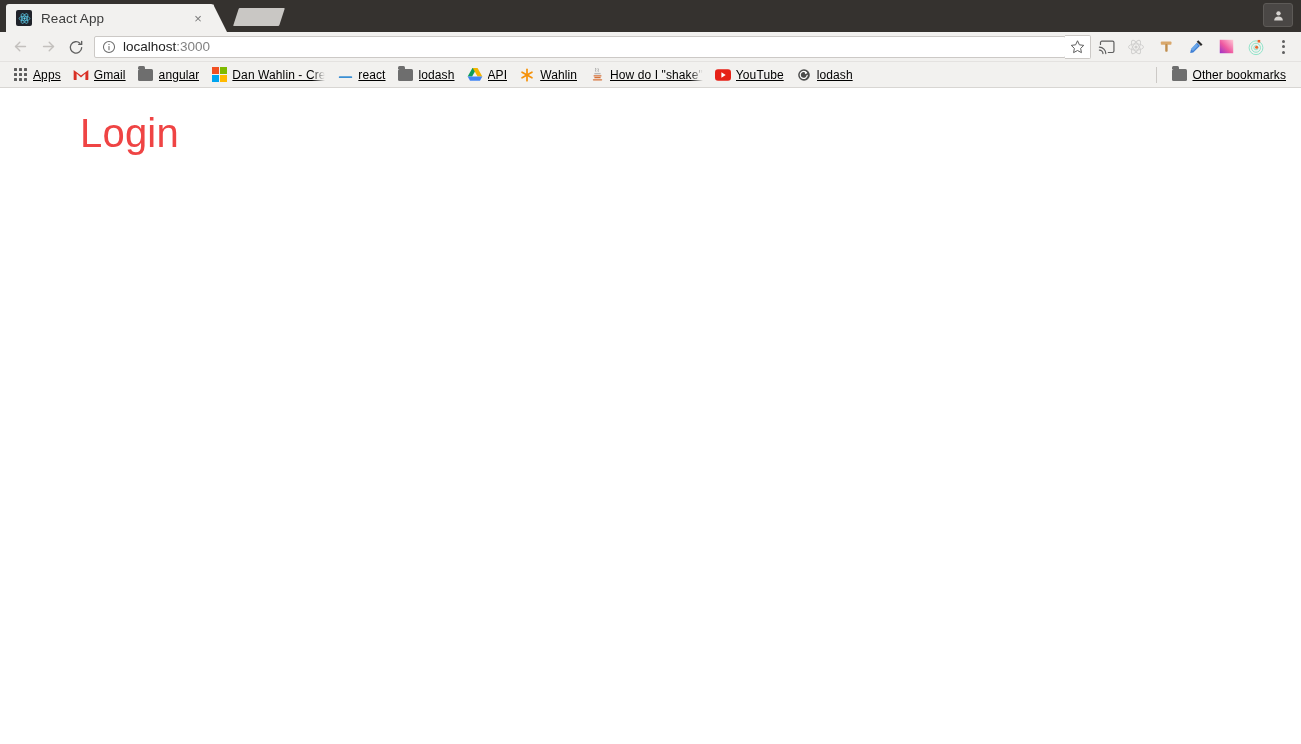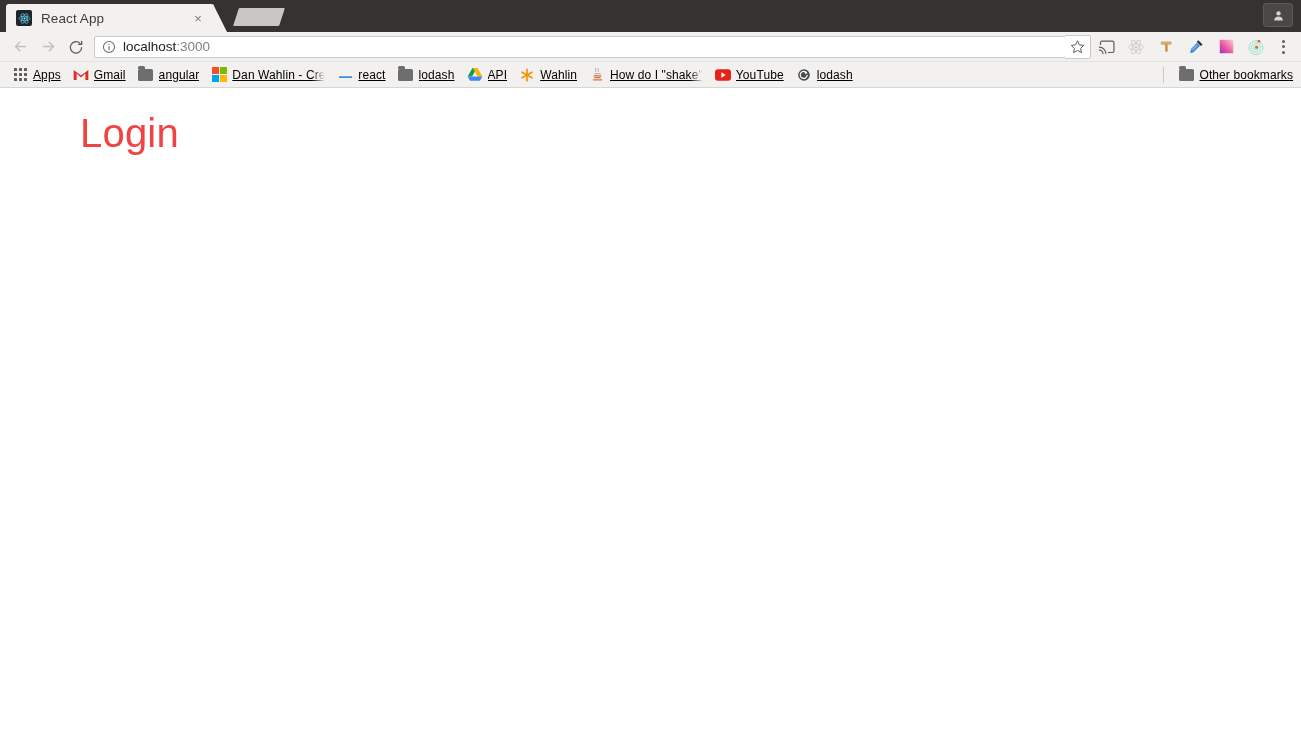--- a/index.html
+++ b/index.html
@@ -171,21 +171,21 @@
     overflow:hidden;
     letter-spacing:.1px;
     text-decoration:underline;
   }
   .bm.truncate .bm-label{
     -webkit-mask-image:linear-gradient(to right, #000 86%, transparent 100%);
     mask-image:linear-gradient(to right, #000 86%, transparent 100%);
   }
   .bm-right{
     position:absolute;
-    right:2px;
+    right:9px;
     display:flex;
     align-items:center;
   }
   .bm-sep{
     width:1px;height:16px;background:#ccc9c6;margin-right:8px;
   }
 
   
   .page{
     background:#ffffff;

